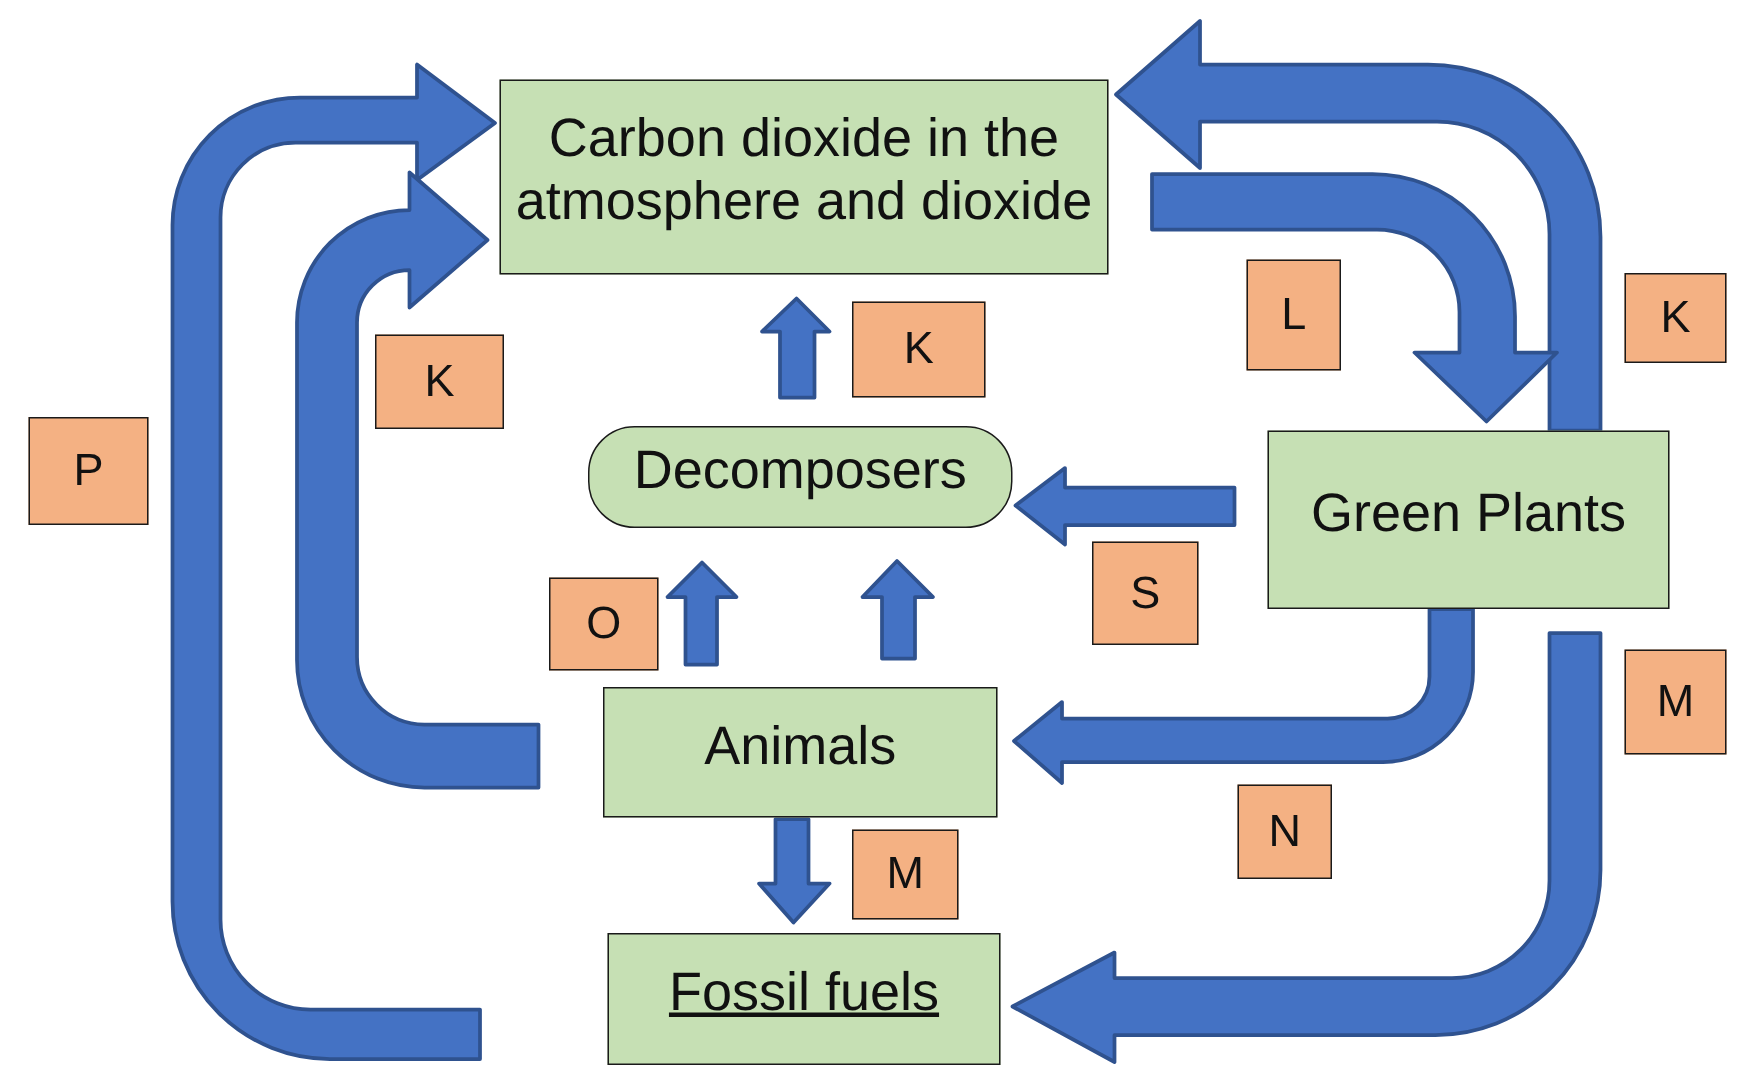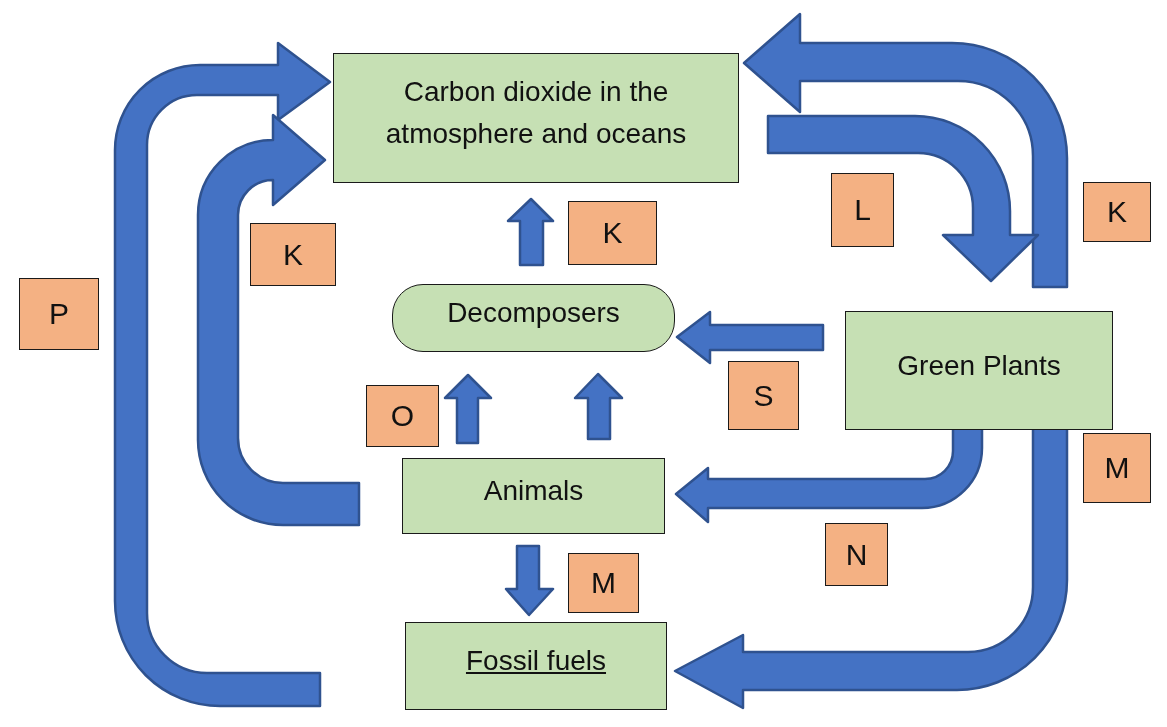--- a/index.html
+++ b/index.html
@@ -2,30 +2,30 @@
 <html style="--node-fill: #c6e0b4; --label-fill: #f4b183; --arrow-fill: #4472c4; --arrow-border: #2f528f;"><head>
 <meta charset="utf-8">
 <style>
   html,body{margin:0;padding:0;background:#fff;}
   body{width:1167px;height:727px;overflow:hidden;font-family:"Liberation Sans",sans-serif;}
   .canvas{position:relative;width:1167px;height:727px;background:#fff;}
   #arrows{position:absolute;left:0;top:0;}
   .arrow{fill:var(--arrow-fill,#4472c4);stroke:var(--arrow-border,#2f528f);stroke-width:2.5;stroke-linejoin:round;}
   .node{position:absolute;background:var(--node-fill,#c6e0b4);border:1.6px solid #1a1a1a;
         display:flex;flex-direction:column;align-items:center;justify-content:center;
-        font-size:28px;line-height:42px;color:#111;text-align:center;
+        font-size:36px;line-height:42px;color:#111;text-align:center;
         padding-bottom:10px;box-sizing:border-box;}
   .node span{display:block;}
   .tag{position:absolute;background:var(--label-fill,#f4b183);border:1.6px solid #1a1a1a;
        display:flex;align-items:center;justify-content:center;
        font-size:30px;color:#111;box-sizing:border-box;}
   #node-co2{left:333px;top:53px;width:406px;height:130px;}
   #node-decomposers{left:392px;top:284px;width:283px;height:68px;border-radius:31px;}
-  #node-green-plants{left:845px;top:287px;width:268px;height:119px;margin-top:24px;}
-  #node-animals{left:402px;top:458px;width:263px;height:76px;}
+  #node-green-plants{left:845px;top:287px;width:268px;height:119px;}
+  #node-animals{left:402px;top:458px;width:263px;height:87px;}
   #node-fossil-fuels{left:405px;top:622px;width:262px;height:88px;text-decoration:underline;}
   #tag-p{left:19px;top:278px;width:80px;height:72px;}
   #tag-k-left{left:250px;top:223px;width:86px;height:63px;}
   #tag-k-top{left:568px;top:201px;width:89px;height:64px;}
   #tag-l{left:831px;top:173px;width:63px;height:74px;}
   #tag-k-right{left:1083px;top:182px;width:68px;height:60px;}
   #tag-o{left:366px;top:385px;width:73px;height:62px;}
   #tag-s{left:728px;top:361px;width:71px;height:69px;}
   #tag-m-right{left:1083px;top:433px;width:68px;height:70px;}
   #tag-n{left:825px;top:523px;width:63px;height:63px;}
@@ -45,21 +45,21 @@
     <path class="arrow" d="M 823 325 H 710 V 312 L 677 337 L 710 363 V 350 H 823 Z"></path>
     <path class="arrow" d="M 468 375 L 491 398 H 478 V 443 H 457 V 398 H 445 Z"></path>
     <path class="arrow" d="M 598 374 L 622 398 H 610 V 439 H 588 V 398 H 575 Z"></path>
     <path class="arrow" d="M 953 406 V 451 A 28 28 0 0 1 925 479 H 708 V 468 L 676 494 L 708 522 V 508 H 922 A 60 60 0 0 0 982 448 V 406 Z"></path>
     <path class="arrow" d="M 517 546 V 589 H 506 L 529 615 L 553 589 H 539 V 546 Z"></path>
     <path class="arrow" d="M 1033 422 V 587 A 65 65 0 0 1 968 652 H 743 V 635 L 675 671 L 743 708 V 690 H 957 A 110 110 0 0 0 1067 580 V 422 Z"></path>
   </svg>
 
   <div class="node" id="node-co2">
     <span>Carbon dioxide in the</span>
-    <span>atmosphere and oceans</span>
+    <span>atmosphere and dioxide</span>
   </div>
   <div class="node" id="node-decomposers">
     <span>Decomposers</span>
   </div>
   <div class="node" id="node-green-plants">
     <span>Green Plants</span>
   </div>
   <div class="node" id="node-animals">
     <span>Animals</span>
   </div>

